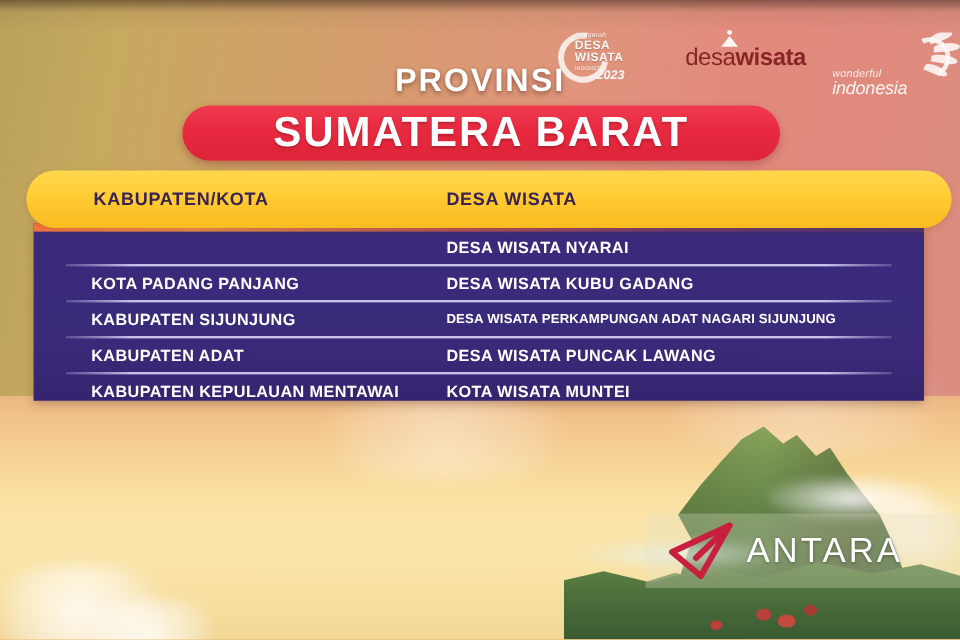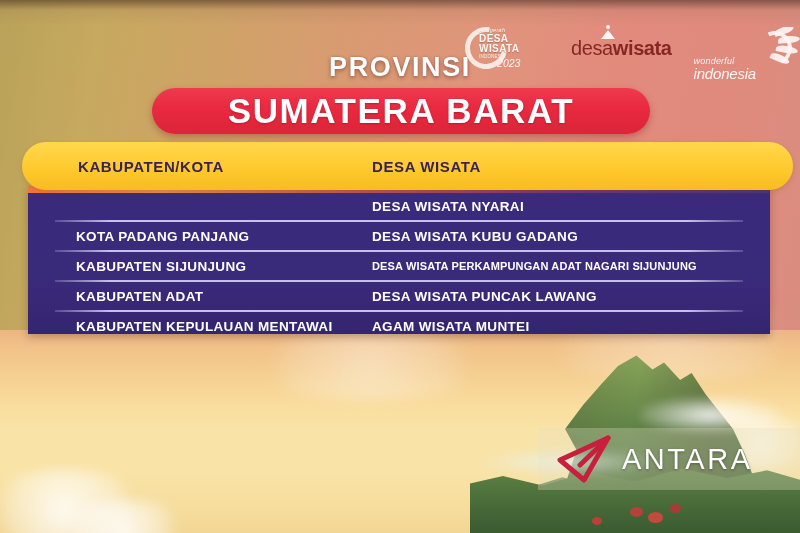--- a/index.html
+++ b/index.html
@@ -118,21 +118,21 @@
     position:absolute; left:0; top:2px; width:42px; height:42px;
     border:5px solid rgba(255,255,255,0.85);
     border-radius:50%;
     border-right-color:transparent;
     transform:rotate(-35deg);
   }
   .logo-awards .txt { position:absolute; left:14px; top:3px; text-align:left; line-height:1.05; }
   .logo-awards .l1 { font-size:5.5px; font-style:italic; letter-spacing:.3px; text-shadow:0 1px 1px rgba(0,0,0,.2); }
   .logo-awards .l2 { font-size:10px; font-weight:bold; letter-spacing:.4px; text-shadow:0 1px 1px rgba(0,0,0,.25); }
   .logo-awards .l3 { font-size:4.5px; letter-spacing:.2px; opacity:.9; }
-  .logo-awards .l4 { font-size:10.5px; font-weight:normal; font-style:italic; margin-left:18px; margin-top:-1px; }
+  .logo-awards .l4 { font-size:10.5px; font-weight:bold; font-style:italic; margin-left:18px; margin-top:-1px; }
 
   .logo-dw { position:relative; color:#7f1d1d; }
   .logo-dw .mark {
     position:absolute; left:30px; top:-13px; width:14px; height:14px;
   }
   .logo-dw .mark::before {
     content:''; position:absolute; left:5px; top:0; width:4px; height:4px;
     background:#fff; border-radius:50%;
   }
   .logo-dw .mark::after {
@@ -344,21 +344,21 @@
   <div class="divider" style="top:94px;"></div>
 
   <div class="row" style="top:96px;">
     <div class="c1t">KABUPATEN ADAT</div>
     <div class="c2t">DESA WISATA PUNCAK LAWANG</div>
   </div>
   <div class="divider" style="top:124px;"></div>
 
   <div class="row" style="top:126px;">
     <div class="c1t">KABUPATEN KEPULAUAN MENTAWAI</div>
-    <div class="c2t">AGAM WISATA MUNTEI</div>
+    <div class="c2t">KOTA WISATA MUNTEI</div>
   </div>
 </div>
 
 <div class="watermark">
   <div class="wm-logo">
     <svg width="62" height="48" viewBox="0 0 62 48" aria-hidden="true">
       <path d="M54 3 L6 25 L30 45 Z" fill="none" stroke="#c8203c" stroke-width="5" stroke-linejoin="round" stroke-linecap="round"></path>
       <path d="M54 3 L26 30" fill="none" stroke="#c8203c" stroke-width="5" stroke-linecap="round"></path>
     </svg>
   </div>

